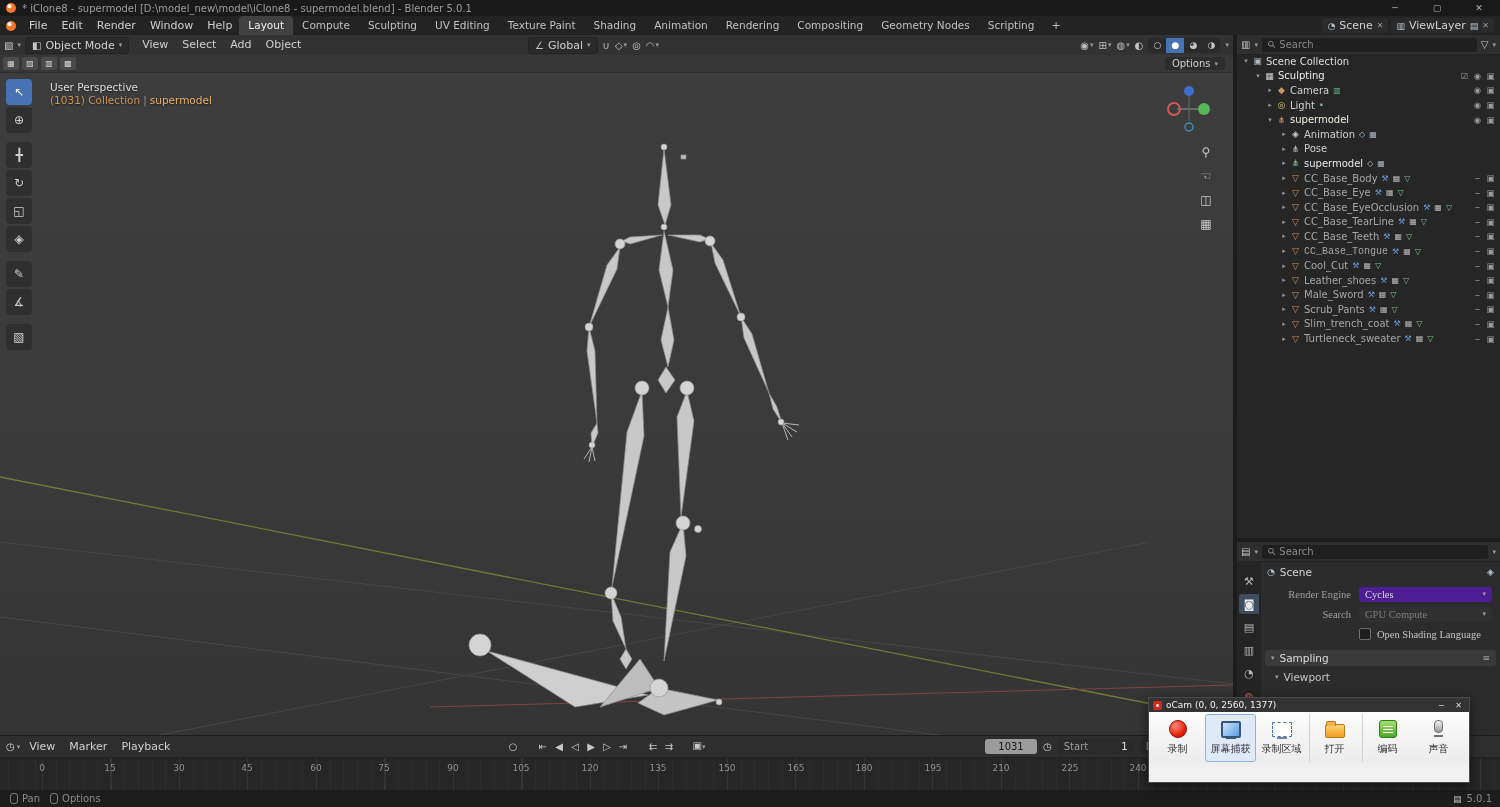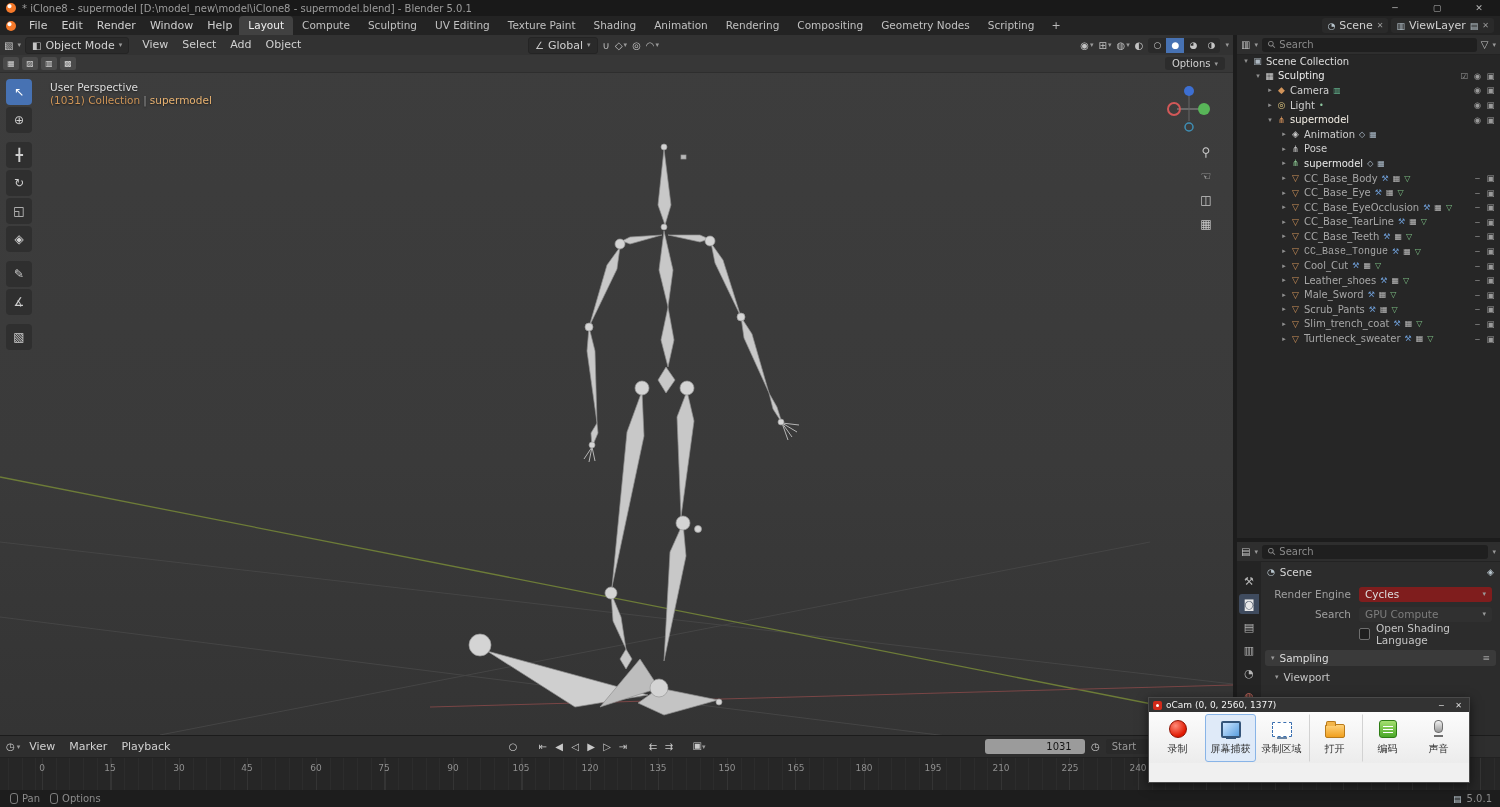--- a/index.html
+++ b/index.html
@@ -72,39 +72,39 @@
   .ol-spacer{flex:1;}
   .ol-r{width:13px;text-align:center;font-size:8.5px;color:#9a9a9a;}
   
   .props{position:absolute;left:1237px;top:542px;width:263px;height:193px;background:#2c2c2c;}
   .ptabs{position:absolute;left:0;top:19px;bottom:0;width:24px;background:#242424;display:flex;flex-direction:column;align-items:center;padding-top:10px;gap:3px;}
   .pt{width:20px;height:20px;border-radius:3px 0 0 3px;color:#b5b5b5;font-size:11px;display:flex;align-items:center;justify-content:center;}
   .pt.active{background:#3f4b5e;color:#e8e8e8;}
   .pcontent{position:absolute;left:24px;top:19px;right:0;bottom:0;font-size:10.5px;}
   .pcrumb{display:flex;align-items:center;gap:5px;height:22px;padding:0 6px;color:#d5d5d5;}
   .pcrumb .ol-spacer{flex:1;}
-  .prow{display:flex;align-items:center;height:18px;padding:0 8px 0 0;margin-top:2px;}
+  .prow{display:flex;align-items:center;height:18px;padding:0 8px 0 0;margin-top:2px;font-family:Liberation Serif, serif;}
   .plabel{width:90px;text-align:right;color:#9f9f9f;padding-right:8px;flex:none;}
-  .pfield{flex:1;background:#7f1d1d;border-radius:3px;height:15px;line-height:15px;padding:0 6px;color:#dedede;display:flex;}
+  .pfield{flex:1;background:#4c1d95;border-radius:3px;height:15px;line-height:15px;padding:0 6px;color:#dedede;display:flex;}
   .pfield .caret{margin-left:auto;align-self:center;}
   .pfield.dis{background:#303030;color:#7d7d7d;}
   .checkbox{width:10px;height:10px;background:#1f1f1f;border:1px solid #6f6f6f;border-radius:2px;margin-right:6px;}
   .psection{display:flex;align-items:center;gap:5px;background:#3a3a3a;border-radius:3px;height:16px;margin:7px 4px 0 4px;padding:0 6px;color:#dcdcdc;}
   .psub{display:flex;align-items:center;gap:5px;height:16px;margin:3px 4px 0 14px;color:#c5c5c5;}
   .sec-right{margin-left:auto;color:#9f9f9f;font-size:9px;}
   
   .timeline{position:absolute;left:0;top:736px;width:1500px;height:54px;}
   .tl-head{height:21px;background:#2e2e2e;border-bottom:1px solid #222;position:relative;display:flex;align-items:center;}
   .tl-menus{display:flex;align-items:center;gap:2px;padding-left:6px;}
   .tl-menu{padding:0 7px;color:#d0d0d0;line-height:21px;}
   .tl-center{position:absolute;left:505px;top:0;height:21px;display:flex;align-items:center;gap:2px;}
   .tl-btn{width:16px;text-align:center;color:#c8c8c8;font-size:10px;line-height:21px;}
   .tl-gap{width:10px;}
   .tl-right{position:absolute;left:985px;top:3px;display:flex;align-items:center;gap:6px;}
-  .frame-field{width:52px;height:15px;background:#9b9b9b;border-radius:3px;color:#161616;font-size:10px;text-align:center;line-height:15px;padding-left:48px;}
+  .frame-field{width:52px;height:15px;background:#9b9b9b;border-radius:3px;color:#161616;font-size:10px;text-align:center;line-height:15px;}
   .range-field{width:64px;height:15px;background:#2a2a2a;border-radius:3px;display:flex;align-items:center;padding:0 6px;font-size:10px;}
   .range-field .lab{color:#9a9a9a;}
   .range-field .val{margin-left:auto;color:#e5e5e5;}
   .tl-ruler{position:relative;height:33px;background:#262626;
     background-image:repeating-linear-gradient(90deg,#343434 0 1px,transparent 1px 68.5px),
                      repeating-linear-gradient(90deg,#2c2c2c 0 1px,transparent 1px 13.7px);
     background-position:42px 0,42px 0;}
   .tick{position:absolute;top:5px;transform:translateX(-50%);color:#8f8f8f;font-size:9px;}
   
   .statusbar{position:absolute;left:0;top:790px;width:1500px;height:17px;background:#1d1d1d;display:flex;align-items:center;font-size:10px;color:#8c8c8c;}

